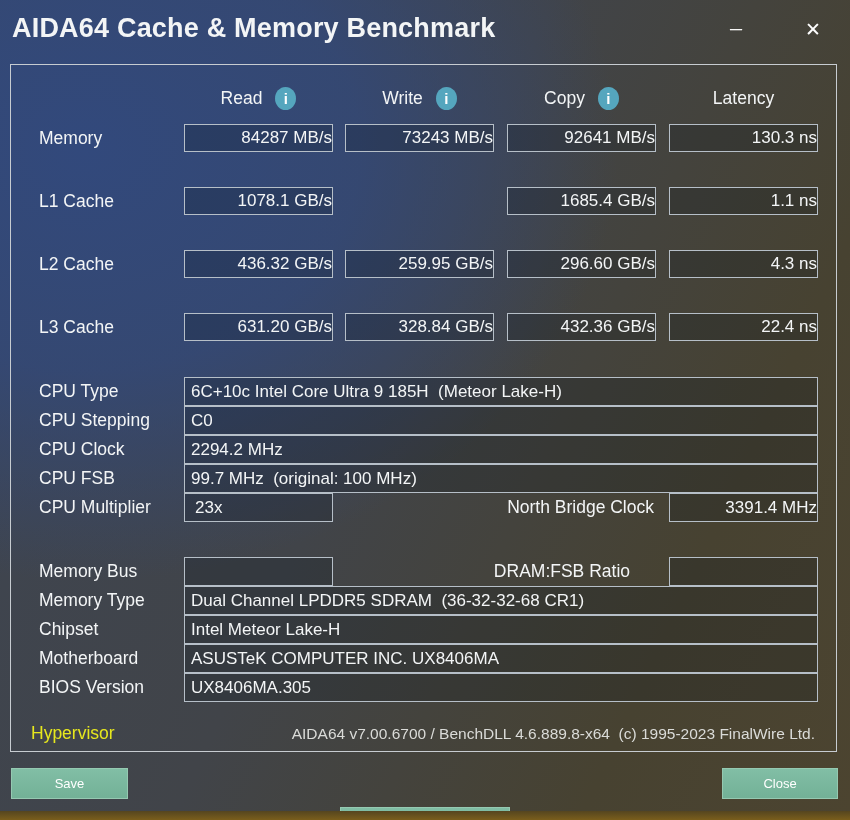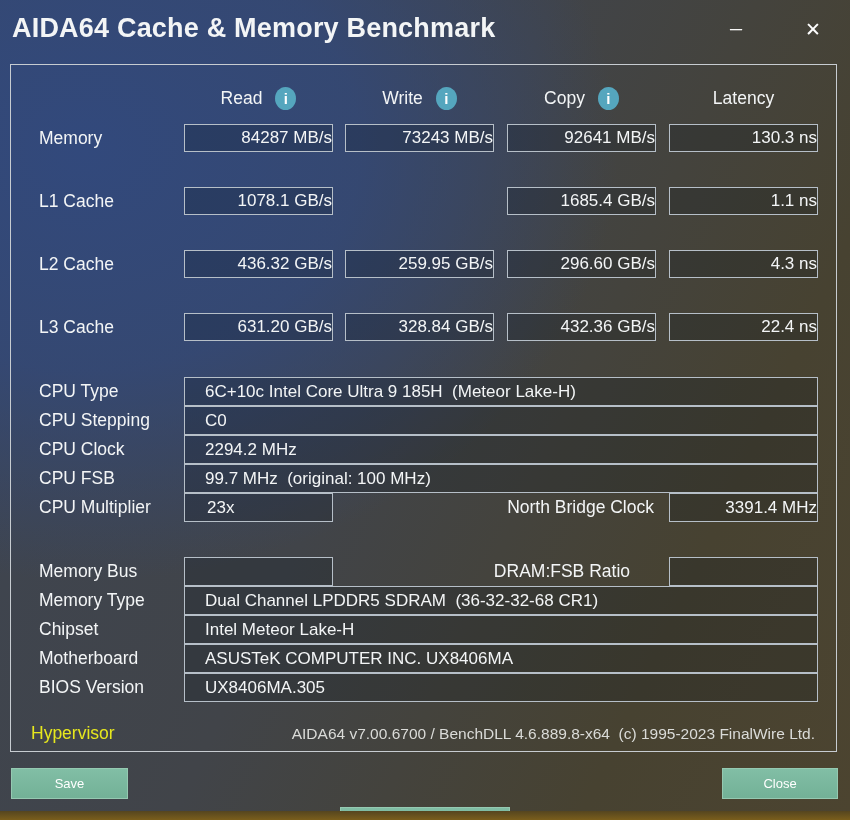--- a/index.html
+++ b/index.html
@@ -20,21 +20,21 @@
          border:1px solid #c7ccd1;box-sizing:border-box;}
   .hcell{position:absolute;top:19px;width:149px;height:28px;display:flex;align-items:center;
          justify-content:center;gap:13px;font-size:17.5px;}
   .info{width:21px;height:23px;border-radius:50%;background:#55a6be;color:#fff;font-weight:bold;
         font-size:15px;display:flex;align-items:center;justify-content:center;cursor:pointer;flex:0 0 auto;}
   .c1{left:173px}.c2{left:334px}.c3{left:496px}.c4{left:658px}
   .vbox{position:absolute;width:149px;height:28px;border:1px solid #b6bfc8;box-sizing:border-box;
         background:rgba(10,16,26,0.22);display:flex;align-items:center;justify-content:flex-end;
         font-size:17px;}
   .vbox span{white-space:pre;}
-  .wide{width:634px;height:29px;justify-content:flex-start;padding-left:20px;}
+  .wide{width:634px;height:29px;justify-content:flex-start;padding-left:6px;}
   .half{height:29px;}
   .bt0{top:59px}.bt1{top:122px}.bt2{top:185px}.bt3{top:248px}
   .ct0{top:312px}.ct1{top:341px}.ct2{top:370px}.ct3{top:399px}.ct4{top:428px}
   .mt0{top:492px}.mt1{top:521px}.mt2{top:550px}.mt3{top:579px}.mt4{top:608px}
   .lbl{position:absolute;left:20px;font-size:17.5px;line-height:29px;height:29px;white-space:nowrap;margin-left:8px;}
   .rlbl{position:absolute;font-size:17.5px;line-height:29px;height:29px;white-space:nowrap;}
   .hyp{position:absolute;left:20px;top:655px;font-size:17.5px;line-height:26px;color:#e6e71e;}
   .ver{position:absolute;right:21px;top:656px;font-size:15.5px;line-height:26px;color:#dadbd8;white-space:pre;}
   .btn{position:absolute;top:768px;height:31px;box-sizing:border-box;cursor:pointer;
        background:linear-gradient(180deg,#81bea5 0%,#73b197 100%);border:1px solid #95c9b1;
@@ -146,21 +146,21 @@
     <div class="vbox wide c1 ct2">
         <span>2294.2 MHz</span>
       </div>
 
     <div class="lbl ct3">CPU FSB</div>
     <div class="vbox wide c1 ct3">
         <span>99.7 MHz  (original: 100 MHz)</span>
       </div>
 
     <div class="lbl ct4">CPU Multiplier</div>
-    <div class="vbox half c1 ct4" style="justify-content:flex-start;padding-left:22px;">
+    <div class="vbox half c1 ct4" style="justify-content:flex-start;padding-left:10px;">
         <span>23x</span>
       </div>
     <div class="rlbl ct4" style="right:182px;">North Bridge Clock</div>
     <div class="vbox half c4 ct4">
         <span>3391.4 MHz</span>
       </div>
 
     <div class="lbl mt0">Memory Bus</div>
     <div class="vbox half c1 mt0">
         <span></span>

